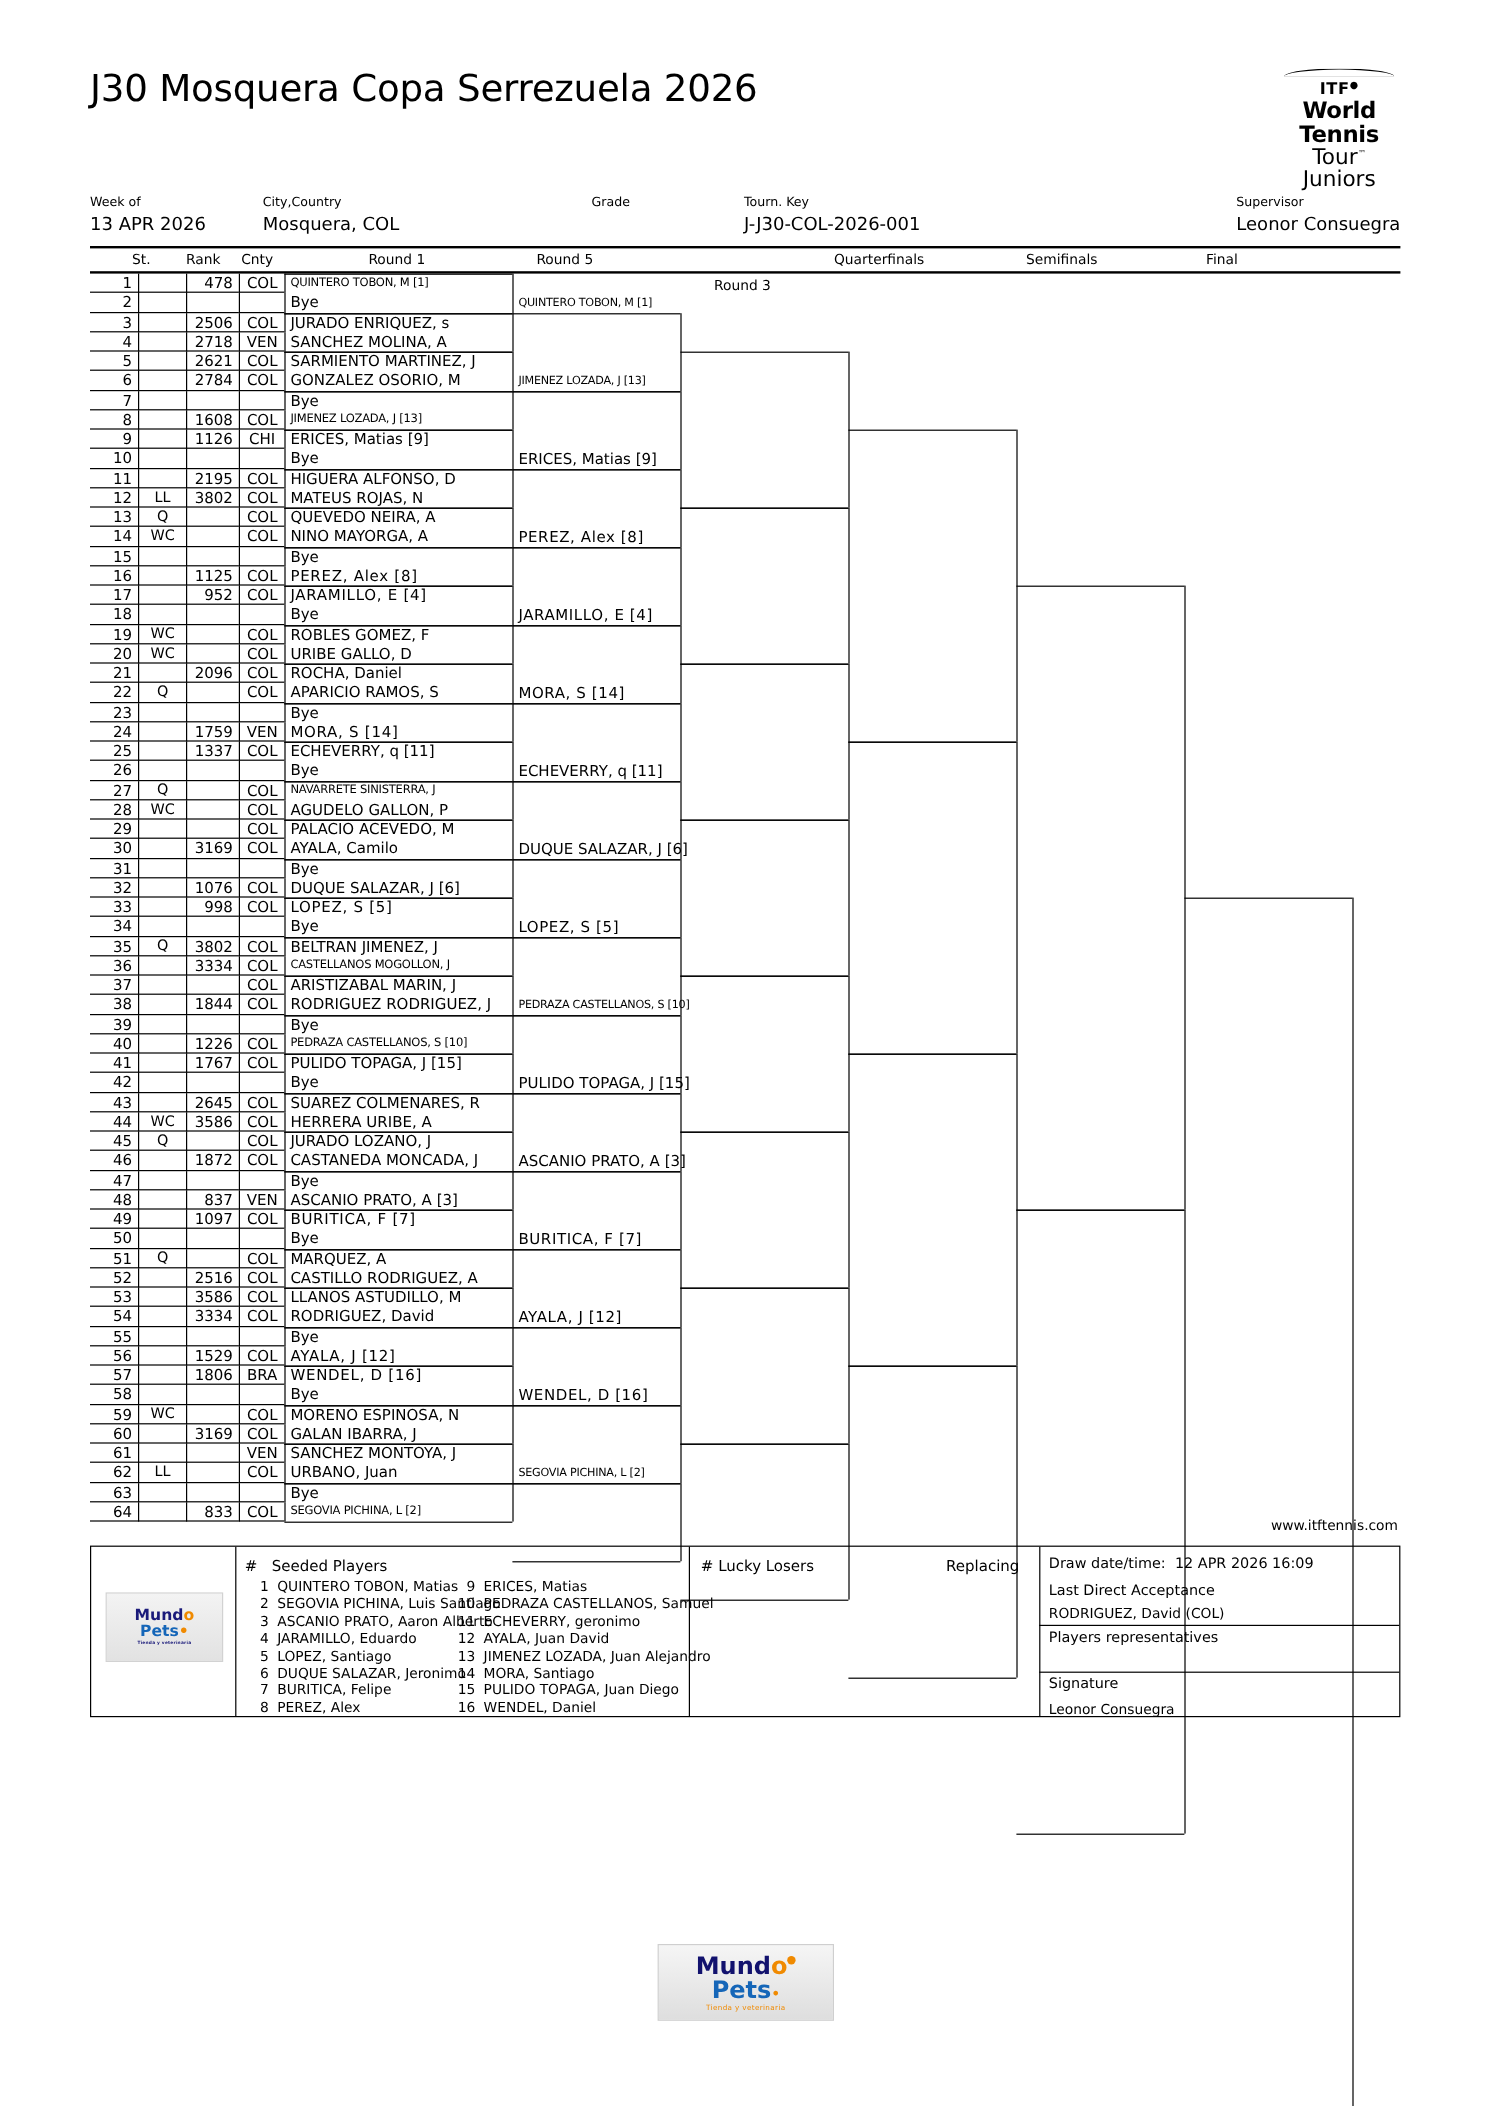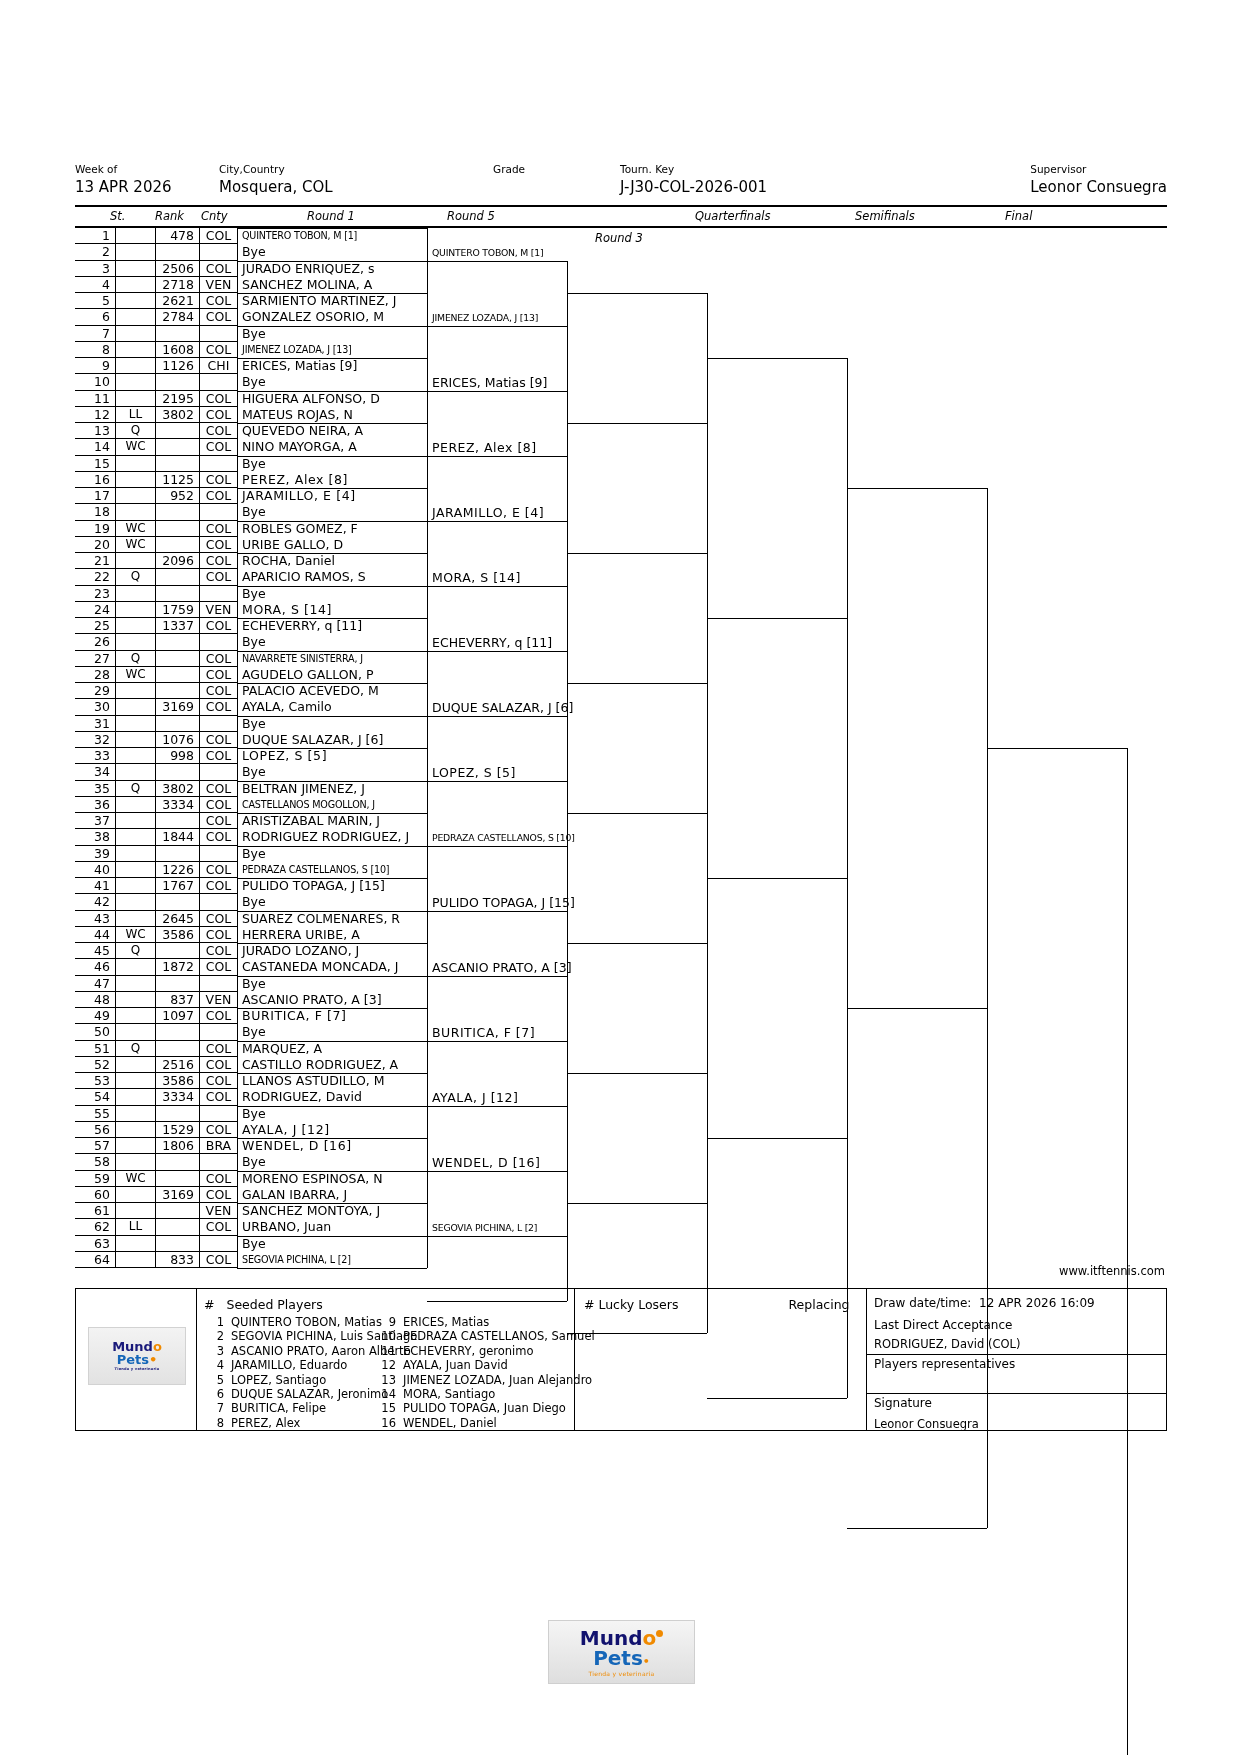--- a/index.html
+++ b/index.html
@@ -37,21 +37,21 @@
   .i-week{left:0px;}
   .i-city{left:144px;}
   .i-grade{left:418px;}
   .i-key{left:545px;}
   .i-sup{right:0px;text-align:left;}
 
   
   .drawwrap{position:absolute;left:75px;top:205px;width:1092px;}
   .hrule-top{border-top:2.4px solid #000;}
   .colhdr{position:relative;height:19px;border-bottom:2.4px solid #000;}
-  .colhdr span{position:absolute;font-size:11.5px;top:2px;font-style:italic;}
+  .colhdr span{position:absolute;font-size:11.5px;top:2px;}
 
   .grid{position:relative;width:1092px;height:1040px;}
   .row{position:absolute;left:0;width:1092px;height:16.25px;}
 
   .cell{position:absolute;box-sizing:border-box;height:16.25px;line-height:15px;}
   .c-num{left:0px;width:40px;text-align:right;padding-right:5px;font-size:12.5px;
          border-bottom:1.1px solid #000;}
   .c-st{left:40px;width:40px;text-align:center;font-size:12px;border-left:1.1px solid #000;border-bottom:1.1px solid #000;}
   .c-rank{left:80px;width:44px;text-align:right;padding-right:5px;font-size:12.5px;border-left:1.1px solid #000;border-bottom:1.1px solid #000;}
   .c-cnty{left:124px;width:38px;text-align:center;font-size:12.5px;border-left:1.1px solid #000;border-bottom:1.1px solid #000;}
@@ -111,22 +111,31 @@
   .bottomlogo .t2{font-size:20px;font-weight:700;color:#1566b8;}
   .bottomlogo .t3{font-size:6px;color:#f08a00;margin-top:3px;letter-spacing:.3px;}
   .pawdot{display:inline-block;width:7px;height:7px;border-radius:50%;background:#f08a00;vertical-align:super;}
 </style>
 </head>
 <body>
 
 <div class="page">
 
   <div class="hdr">
+    <div class="title">J30 Mosquera Copa Serrezuela 2026</div>
   </div>
 
+  <div class="itflogo">
+    <div class="arc"></div>
+    <div class="itfmark"><span>ITF</span><span class="dot">●</span></div>
+    <div class="l1">World</div>
+    <div class="l2">Tennis</div>
+    <div class="l3"><span>Tour</span><sup>™</sup></div>
+    <div class="l4">Juniors</div>
+  </div>
 
   <div class="inforow">
     <div class="inf i-week">
       <div class="lab">Week of</div>
       <div class="val">13 APR 2026</div>
     </div>
     <div class="inf i-city">
       <div class="lab">City,Country</div>
       <div class="val">Mosquera, COL</div>
     </div>

